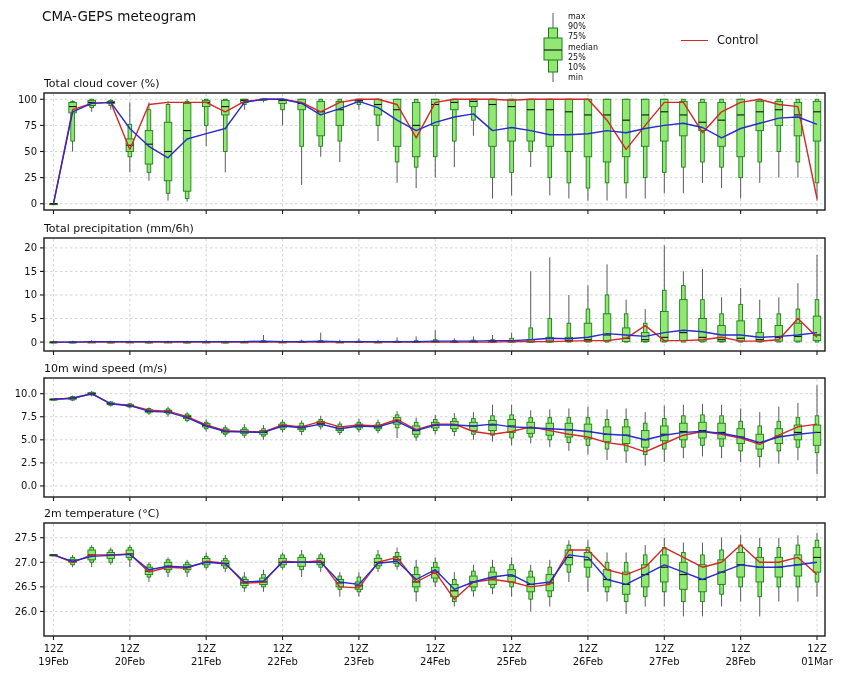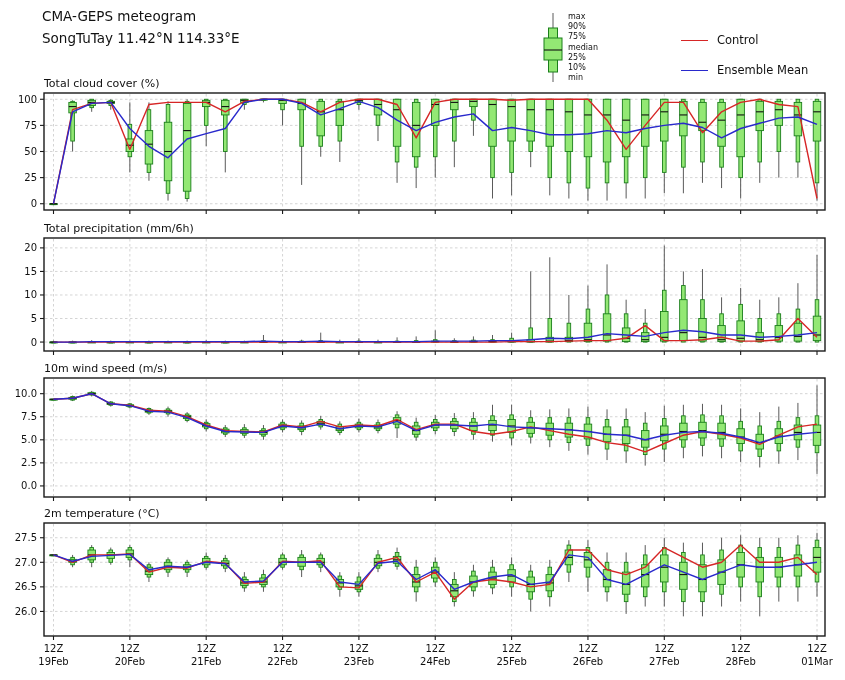--- a/index.html
+++ b/index.html
@@ -12,21 +12,20 @@
   .legend-label{font-size:11.5px;}
   svg{position:absolute;left:0;top:0;}
   svg text{font-family:"DejaVu Sans",sans-serif;fill:#111;}
 </style>
 </head>
 <body>
 
 <div class="figure">
   <div class="header">
     <div>CMA-GEPS meteogram</div>
-    <div>SongTuTay 11.42°N 114.33°E</div>
   </div>
 
   <svg id="chart" width="845" height="680" viewBox="0 0 845 680">
       <g>
         <line x1="53.5" y1="94" x2="53.5" y2="209" stroke="#c9c9c9" stroke-width="0.8" stroke-dasharray="2.5,2.5"></line>
         <line x1="129.85" y1="94" x2="129.85" y2="209" stroke="#c9c9c9" stroke-width="0.8" stroke-dasharray="2.5,2.5"></line>
         <line x1="206.2" y1="94" x2="206.2" y2="209" stroke="#c9c9c9" stroke-width="0.8" stroke-dasharray="2.5,2.5"></line>
         <line x1="282.55" y1="94" x2="282.55" y2="209" stroke="#c9c9c9" stroke-width="0.8" stroke-dasharray="2.5,2.5"></line>
         <line x1="358.9" y1="94" x2="358.9" y2="209" stroke="#c9c9c9" stroke-width="0.8" stroke-dasharray="2.5,2.5"></line>
         <line x1="435.25" y1="94" x2="435.25" y2="209" stroke="#c9c9c9" stroke-width="0.8" stroke-dasharray="2.5,2.5"></line>
@@ -883,18 +882,14 @@
         <text x="568" y="70" font-size="8px">10%</text>
         <text x="568" y="80" font-size="8px">min</text>
       </g>
     </svg>
 
   <div class="legend-lines">
     <div class="legend-row">
       <span class="legend-swatch" id="sw-control" style="border-top-color: rgb(214, 38, 38);"></span>
       <span class="legend-label">Control</span>
     </div>
-    <div class="legend-row">
-      <span class="legend-swatch" id="sw-ensemble" style="border-top-color: rgb(41, 41, 204);"></span>
-      <span class="legend-label">Ensemble Mean</span>
-    </div>
   </div>
 </div>
 
 </body></html>

